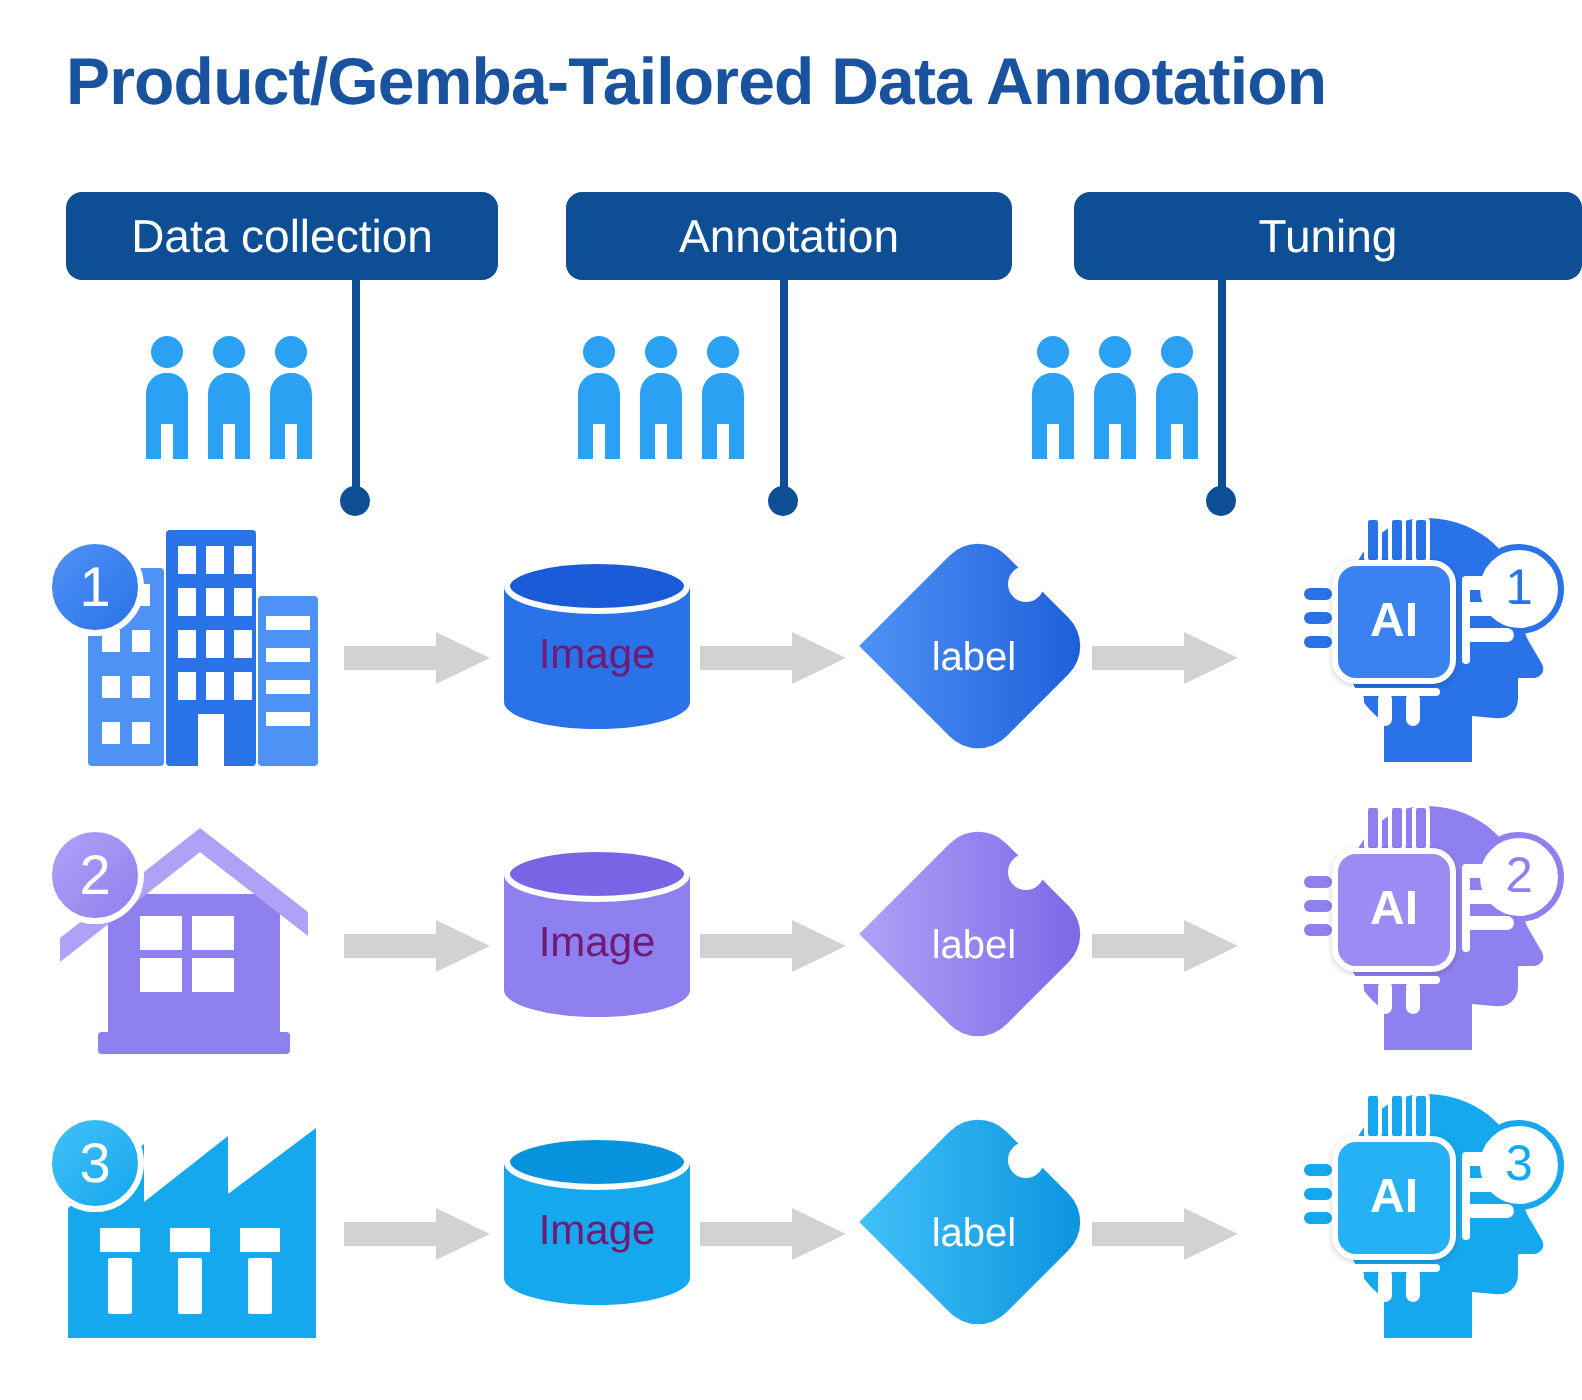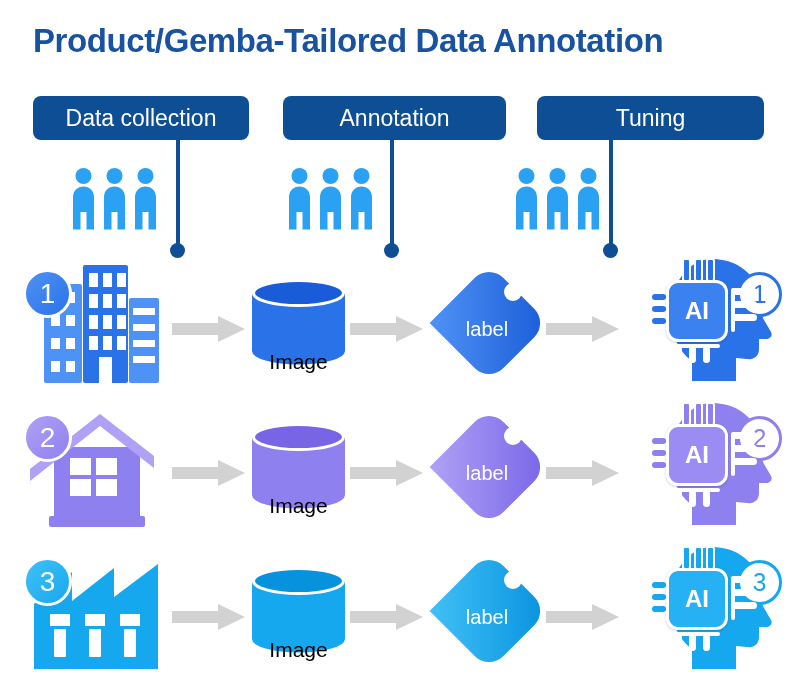--- a/index.html
+++ b/index.html
@@ -9,21 +9,21 @@
   }
   .title{
     position:absolute;left:33px;top:22px;font-size:33px;font-weight:bold;
     color:var(--title);letter-spacing:-0.4px;white-space:nowrap;
   }
   
   .pill{
     position:absolute;top:96px;height:44px;background:var(--navy);border-radius:8px;
     color:#fff;font-size:23px;display:flex;align-items:center;justify-content:center;
   }
-  .pill1{left:33px;width:216px}.pill2{left:283px;width:223px}.pill3{left:537px;width:227px}
+  .pill1{left:33px;width:216px}.pill2{left:283px;width:223px}.pill3{left:537px;width:254px}
   
   .vline{position:absolute;top:140px;width:4px;height:106px;background:var(--navy);}
   .vl1{left:176px}.vl2{left:390px}.vl3{left:609px}
   .dot{position:absolute;top:243px;width:15px;height:15px;border-radius:50%;background:var(--navy);}
   .dt1{left:170px}.dt2{left:384px}.dt3{left:603px}
   
   .people{position:absolute;top:168px;display:flex;gap:4px;}
   .pg1{left:70px}.pg2{left:286px}.pg3{left:513px}
   .people svg{fill:var(--people);}
   
@@ -42,21 +42,21 @@
   .row[data-icon="office-building-icon"] .ic-building{display:block}
   .row[data-icon="house-icon"] .ic-house{display:block}
   .row[data-icon="factory-icon"] .ic-factory{display:block}
   .f-main{fill:var(--main)}.f-light{fill:var(--light)}.f-white{fill:#fff}
   .arrow{position:absolute;top:57px;width:74px;height:30px;}
   .arrow polygon{fill:var(--arrow);}
   .a1{left:172px}.a2{left:350px}.a3{left:546px}
   
   .cyl{position:absolute;left:250px;top:22px;width:97px;height:88px;}
   .cyl svg{position:absolute;left:0;top:0;}
-  .cyl-label{position:absolute;left:0;right:0;top:37px;text-align:center;color:#000000;font-size:21px;margin-top:34px;}
+  .cyl-label{position:absolute;left:0;right:0;top:37px;text-align:center;color:#701a75;font-size:21px;}
   
   .tag{position:absolute;left:428px;top:8px;width:122px;height:116px;}
   .tag-body{
     position:absolute;left:19px;top:16px;width:84px;height:84px;
     border-radius:0 20px 20px 20px;transform:rotate(-45deg);
     background:linear-gradient(135deg,var(--light),var(--dark));
   }
   .tag-hole{position:absolute;left:76px;top:18px;width:18px;height:18px;border-radius:50%;background:#fff;}
   .tag-label{position:absolute;left:0;top:53px;width:118px;text-align:center;color:#fff;font-size:20px;}
   

